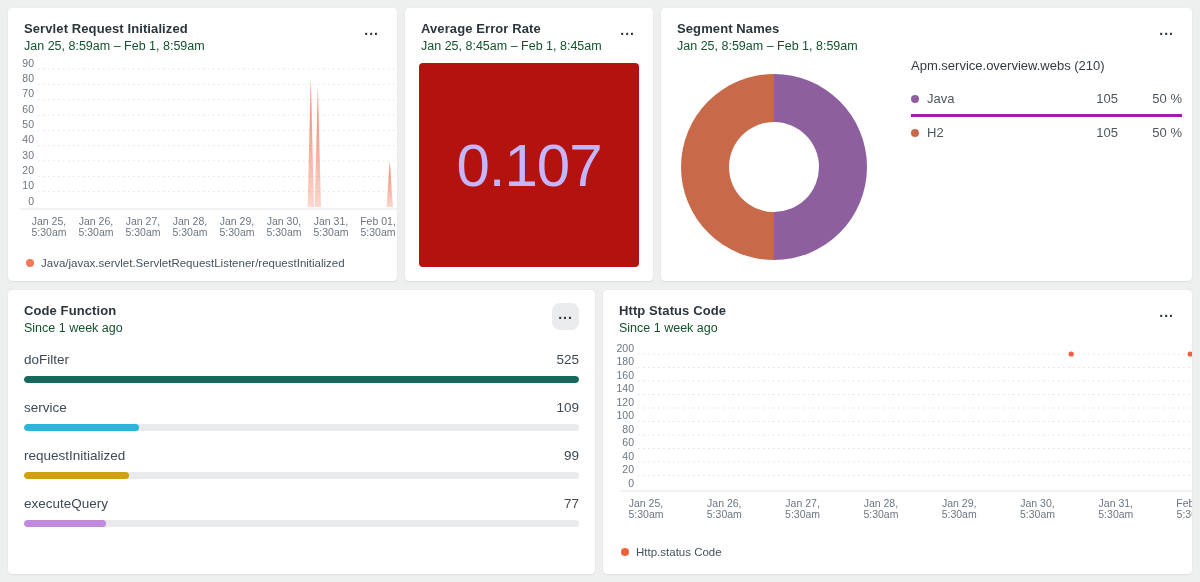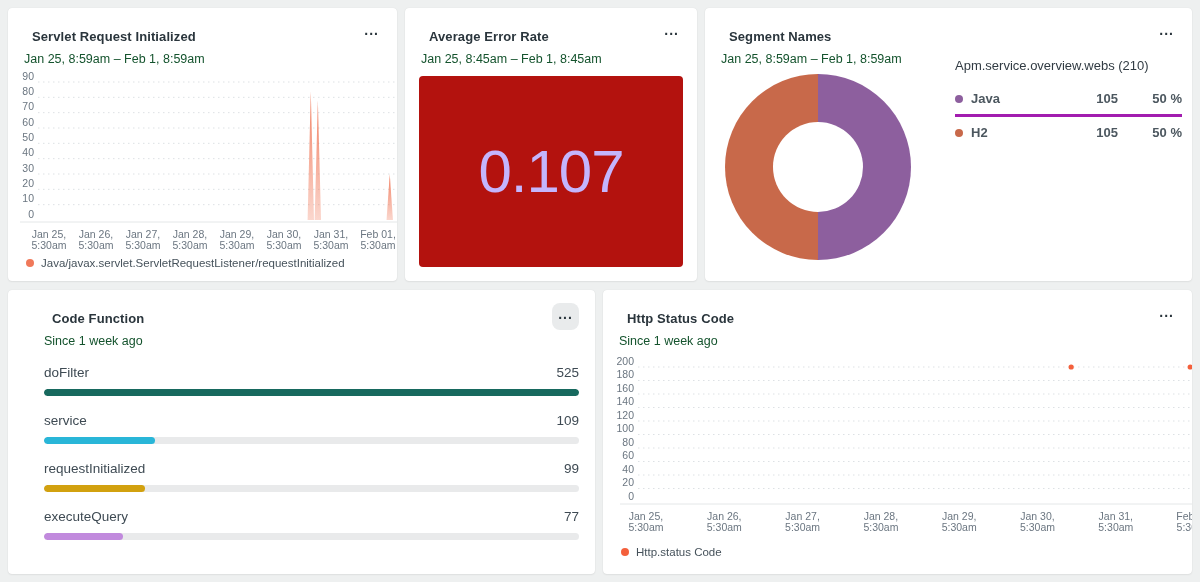--- a/index.html
+++ b/index.html
@@ -13,25 +13,25 @@
   }
   .dash { padding:8px; display:flex; flex-direction:column; gap:9px; }
   .row { display:flex; gap:8px; }
   .row1 { height:273px; }
   .row2 { height:284px; }
   .card {
     background:#ffffff; border-radius:4px; overflow:hidden;
     box-shadow:0 0 1px rgba(0,0,0,.12), 0 1px 2px rgba(0,0,0,.06);
     display:flex; flex-direction:column; position:relative;
   }
-  .c1 { width:389px; } .c2 { width:292px; } .c3 { flex:1; }
-  .c4 { width:587px;padding-left:20px; } .c5 { flex:1; }
+  .c1 { width:389px; } .c2 { width:248px; } .c3 { flex:1; }
+  .c4 { width:587px; } .c5 { flex:1; }
 
   .card-head { display:flex; justify-content:space-between; align-items:flex-start; padding:13px 16px 0; }
-  .card-title { margin:8px; font-size:13px; font-weight:700; color:#2a353c; letter-spacing:.1px; }
+  .card-title { margin:0; font-size:13px; font-weight:700; color:#2a353c; letter-spacing:.1px; }
   .card-sub { margin-top:3px; font-size:12.5px; color:#14532d; }
   .more {
     background:none; border:0; cursor:pointer; flex:0 0 auto;
     font-size:14px; font-weight:700; color:#2a353c; letter-spacing:1px;
     line-height:4px; padding:4px 2px; height:14px; margin-top:2px;
     font-family:inherit;
   }
   .more.raised { background:#e9ebec; border-radius:8px; width:27px; height:27px; line-height:0; padding:0 0 6px; margin-top:0; }
 
   .chart-area { position:relative; }
@@ -48,21 +48,21 @@
 
   .billboard { flex:1; margin:10px 14px 14px; border-radius:4px;
                display:flex; align-items:center; justify-content:center;
                font-size:60px; letter-spacing:-1px; font-weight:400; }
 
   .donut { position:absolute; left:20px; top:66px; width:186px; height:186px; border-radius:50%; }
   .donut-hole { position:absolute; left:50%; top:50%; width:90px; height:90px;
                 transform:translate(-50%,-50%); background:#fff; border-radius:50%; }
   .seg-table { position:absolute; left:250px; top:50px; right:10px; }
   .seg-head { font-size:13px; color:#313b43; margin-bottom:10px; }
-  .seg-row { display:flex; align-items:center; padding:8px 0; font-size:13px; color:#4c575f;font-weight:bold; }
+  .seg-row { display:flex; align-items:center; padding:8px 0; font-size:13px; color:#4c575f; }
   .seg-row + .seg-row { border-top:3px solid #a21caf; }
   .seg-dot { width:8px; height:8px; border-radius:50%; margin-right:8px; flex:0 0 auto; }
   .seg-label { flex:1; }
   .seg-val { width:70px; text-align:right; }
   .seg-pct { width:64px; text-align:right; }
 
   #barlist { padding:0 16px; }
   .bl-row { margin-top:16px; }
   .bl-top { display:flex; justify-content:space-between; font-size:13.5px; color:#3e4a53; line-height:17px; }
   .bl-track { margin-top:8px; height:7px; border-radius:3.5px; background:#e9eaeb; overflow:hidden; }

